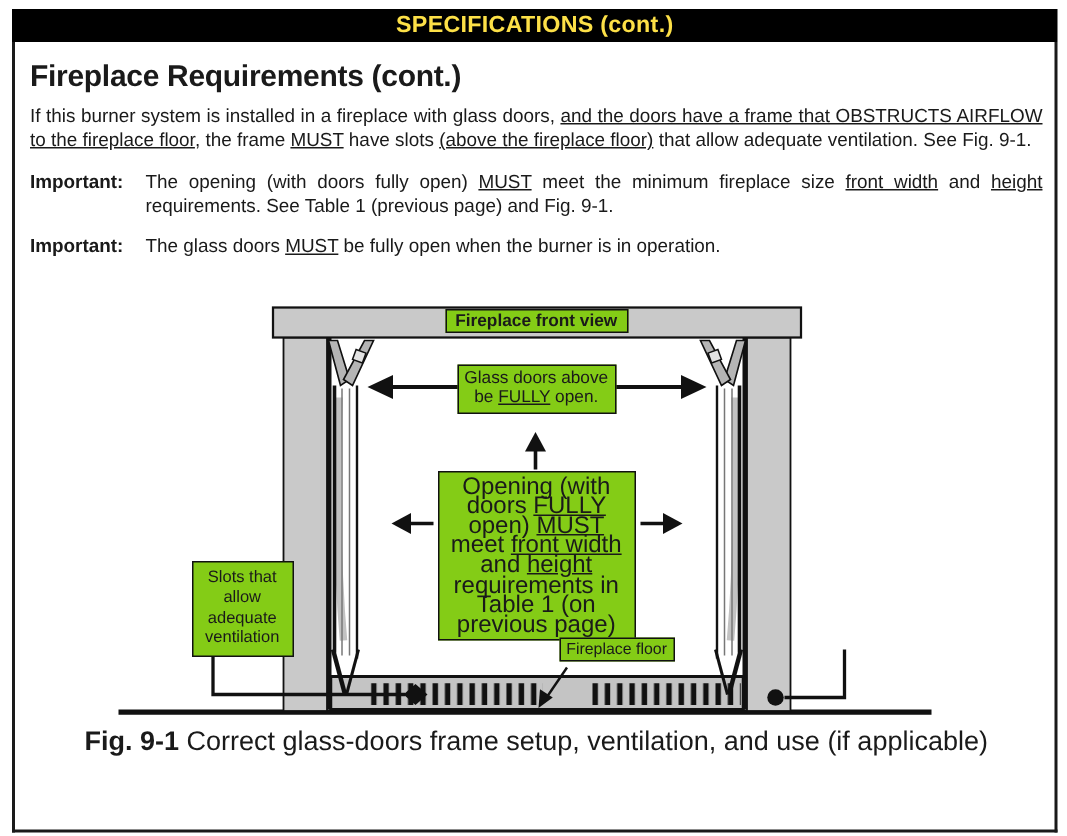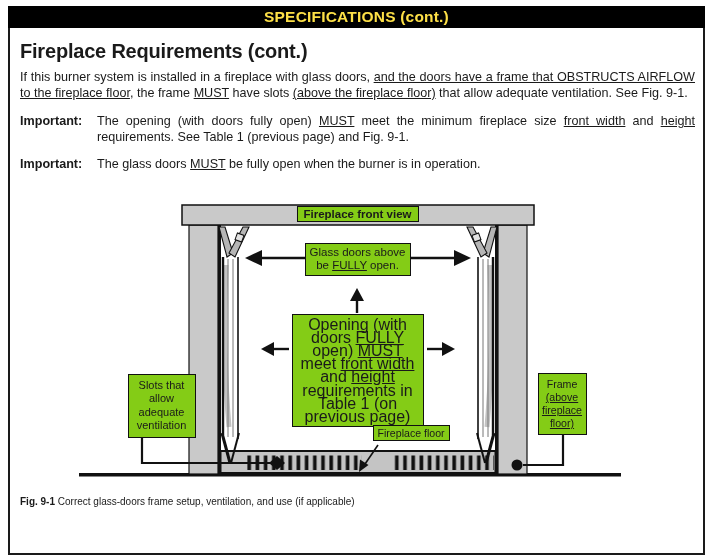--- a/index.html
+++ b/index.html
@@ -23,21 +23,21 @@
   .stage svg{position:absolute;left:0;top:0;}
   .mas{fill:var(--masonry,#c9c9c9);stroke:#111;stroke-width:1.2;}
   .ink{fill:#111;}
   .lbl{position:absolute;background:#84cc16;border:1.6px solid #111;box-sizing:border-box;text-align:center;}
   .lbl-front{left:50%;top:7px;transform:translateX(-50%);font-weight:bold;font-size:11.5px;padding:1px 6px;white-space:nowrap;}
   .lbl-glass{left:50%;top:44px;transform:translateX(-50%);width:106px;font-size:11.5px;line-height:13.5px;padding:2px 1px;}
   .lbl-opening{left:50%;top:115px;transform:translateX(-50%);width:132px;font-size:16px;line-height:13.2px;padding:3px 1px;}
   .lbl-slots{left:35px;top:175px;width:68px;font-size:11px;line-height:13.5px;padding:4px 1px;margin-left:20px;}
   .lbl-frame{left:465px;top:174px;width:49px;font-size:10.6px;line-height:13.2px;padding:4px 0;}
   .lbl-floor{left:300px;top:226px;font-size:10.6px;padding:1px 4px;white-space:nowrap;}
-  .caption{text-align:left;font-size:10px;margin-top:15px;}
+  .caption{text-align:center;font-size:18px;margin-top:3px;}
 </style>
 </head>
 <body>
 
 <div class="sheet">
   <div class="header-bar">
     <span>SPECIFICATIONS (cont.)</span>
   </div>
   <div class="content-box">
     <h1>Fireplace Requirements (cont.)</h1>
@@ -114,21 +114,20 @@
             <line x1="149" y1="234" x2="157" y2="264" stroke="#111" stroke-width="3"></line>
             <line x1="166" y1="234" x2="158" y2="264" stroke="#111" stroke-width="2"></line>
           </g>
           <use href="#doorL" transform="translate(570,0) scale(-1,1)"></use>
         </svg>
 
         <div class="lbl lbl-front">Fireplace front view</div>
         <div class="lbl lbl-glass"><span>Glass doors above be </span><span class="u">FULLY</span><span> open.</span></div>
         <div class="lbl lbl-opening"><span>Opening (with doors </span><span class="u">FULLY</span><span> open) </span><span class="u">MUST</span><span> meet </span><span class="u">front width</span><span> and </span><span class="u">height</span><span> requirements in Table 1 (on previous page)</span></div>
         <div class="lbl lbl-slots">Slots that allow adequate ventilation</div>
-        <div class="lbl lbl-frame"><span>Frame </span><span class="u">(above fireplace floor)</span></div>
         <div class="lbl lbl-floor">Fireplace floor</div>
       </div>
       <div class="caption">
         <span class="b">Fig. 9-1</span><span> Correct glass-doors frame setup, ventilation, and use (if applicable)</span>
       </div>
     </div>
   </div>
 </div>
 
 </body></html>

